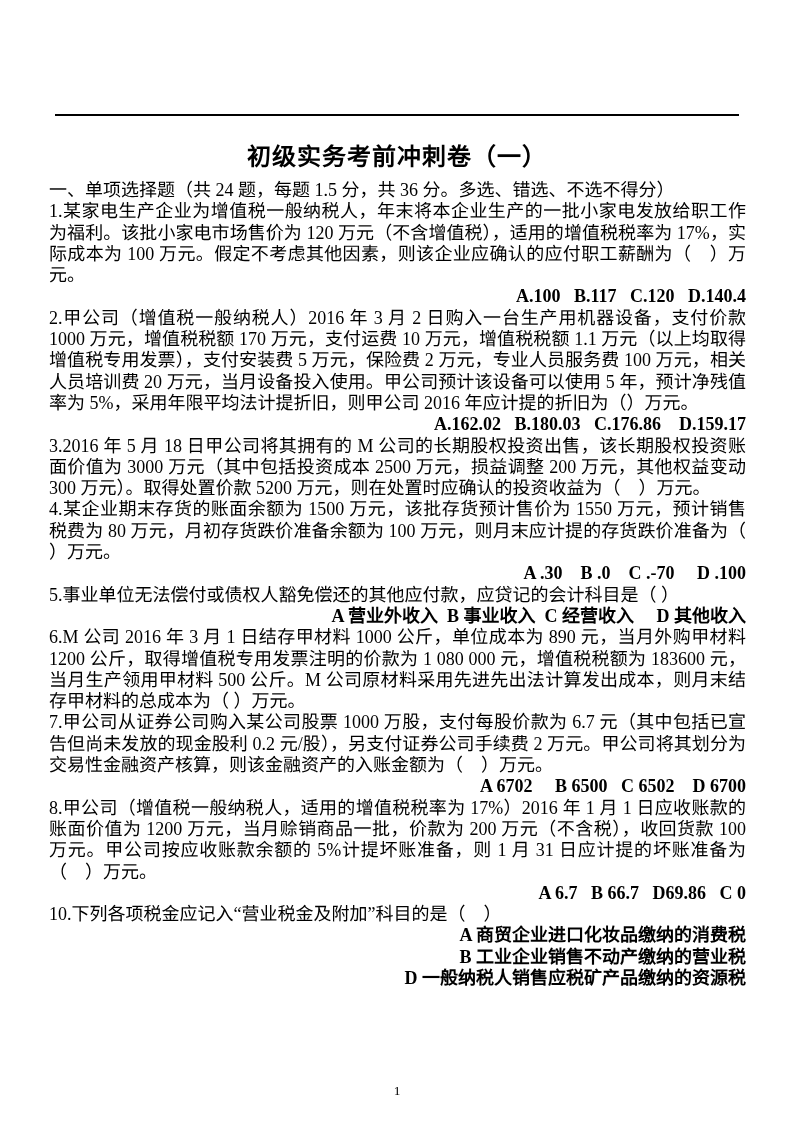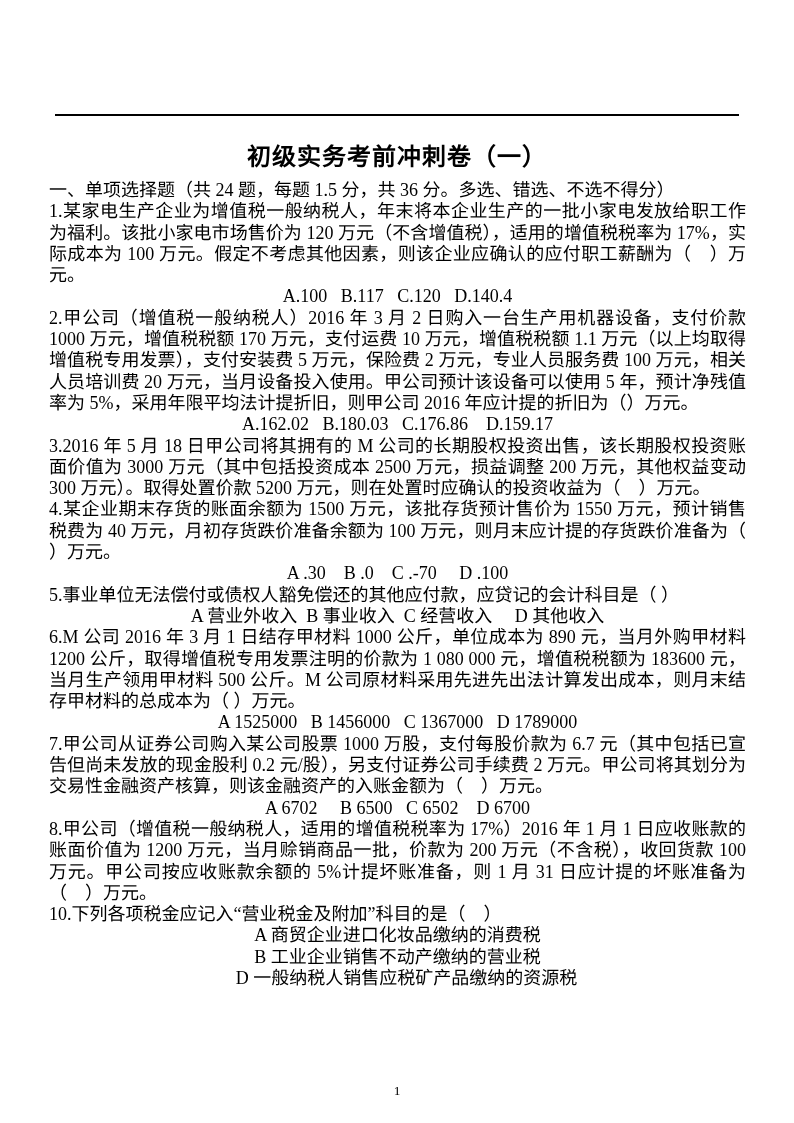--- a/index.html
+++ b/index.html
@@ -48,21 +48,22 @@
     text-justify: inter-ideograph;
   }
   .section-heading {
     white-space: pre-wrap;
   }
   .q-stem {
     white-space: pre-wrap;
   }
   .q-option-line {
     white-space: pre-wrap;
-    text-align: center;
+    text-align: right;
+    font-weight: bold;
   }
   .footer {
     position: absolute;
     top: 1036px;
     left: 0;
     width: 794px;
     text-align: center;
     font-size: 13.5px;
     line-height: 21px;
   }
@@ -91,49 +92,49 @@
     <div class="q-options">
             <div class="q-option-line">A.162.02   B.180.03   C.176.86    D.159.17</div>
           </div>
   </div>
 
   <div class="question">
     <div class="q-stem">3.2016 年 5 月 18 日甲公司将其拥有的 M 公司的长期股权投资出售，该长期股权投资账面价值为 3000 万元（其中包括投资成本 2500 万元，损益调整 200 万元，其他权益变动 300 万元）。取得处置价款 5200 万元，则在处置时应确认的投资收益为（　）万元。</div>
   </div>
 
   <div class="question">
-    <div class="q-stem">4.某企业期末存货的账面余额为 1500 万元，该批存货预计售价为 1550 万元，预计销售税费为 40 万元，月初存货跌价准备余额为 100 万元，则月末应计提的存货跌价准备为（ ）万元。</div>
+    <div class="q-stem">4.某企业期末存货的账面余额为 1500 万元，该批存货预计售价为 1550 万元，预计销售税费为 80 万元，月初存货跌价准备余额为 100 万元，则月末应计提的存货跌价准备为（ ）万元。</div>
     <div class="q-options">
             <div class="q-option-line">A .30    B .0    C .-70     D .100</div>
           </div>
   </div>
 
   <div class="question">
     <div class="q-stem">5.事业单位无法偿付或债权人豁免偿还的其他应付款，应贷记的会计科目是（ ）</div>
     <div class="q-options">
             <div class="q-option-line">A 营业外收入  B 事业收入  C 经营收入     D 其他收入</div>
           </div>
   </div>
 
   <div class="question">
     <div class="q-stem">6.M 公司 2016 年 3 月 1 日结存甲材料 1000 公斤，单位成本为 890 元，当月外购甲材料 1200 公斤，取得增值税专用发票注明的价款为 1 080 000 元，增值税税额为 183600 元，当月生产领用甲材料 500 公斤。M 公司原材料采用先进先出法计算发出成本，则月末结存甲材料的总成本为（ ）万元。</div>
-    <div class="q-options">
-            <div class="q-option-line">A 1525000   B 1456000   C 1367000   D 1789000</div>
-          </div>
   </div>
 
   <div class="question">
     <div class="q-stem">7.甲公司从证券公司购入某公司股票 1000 万股，支付每股价款为 6.7 元（其中包括已宣告但尚未发放的现金股利 0.2 元/股），另支付证券公司手续费 2 万元。甲公司将其划分为交易性金融资产核算，则该金融资产的入账金额为（　）万元。</div>
     <div class="q-options">
             <div class="q-option-line">A 6702     B 6500   C 6502    D 6700</div>
           </div>
   </div>
 
   <div class="question">
     <div class="q-stem">8.甲公司（增值税一般纳税人，适用的增值税税率为 17%）2016 年 1 月 1 日应收账款的账面价值为 1200 万元，当月赊销商品一批，价款为 200 万元（不含税），收回货款 100 万元。甲公司按应收账款余额的 5%计提坏账准备，则 1 月 31 日应计提的坏账准备为（　）万元。</div>
+    <div class="q-options">
+            <div class="q-option-line">A 6.7   B 66.7   D69.86   C 0</div>
+          </div>
   </div>
 
   <div class="question">
   </div>
 
   <div class="question">
     <div class="q-stem">10.下列各项税金应记入“营业税金及附加”科目的是（　）</div>
     <div class="q-options">
             <div class="q-option-line">A 商贸企业进口化妆品缴纳的消费税</div>
             <div class="q-option-line">B 工业企业销售不动产缴纳的营业税</div>

